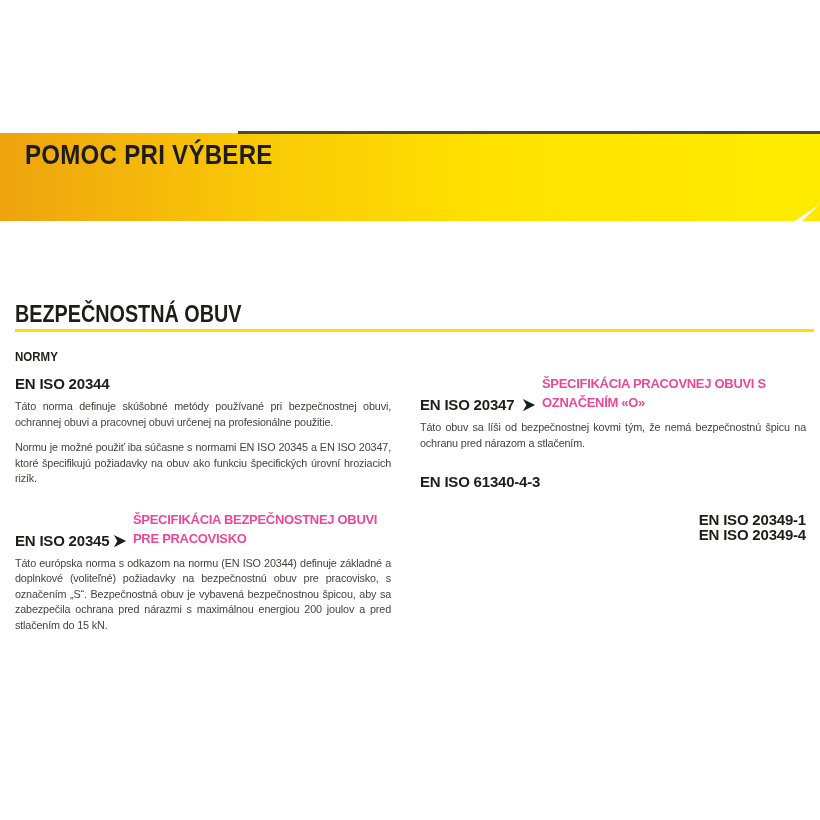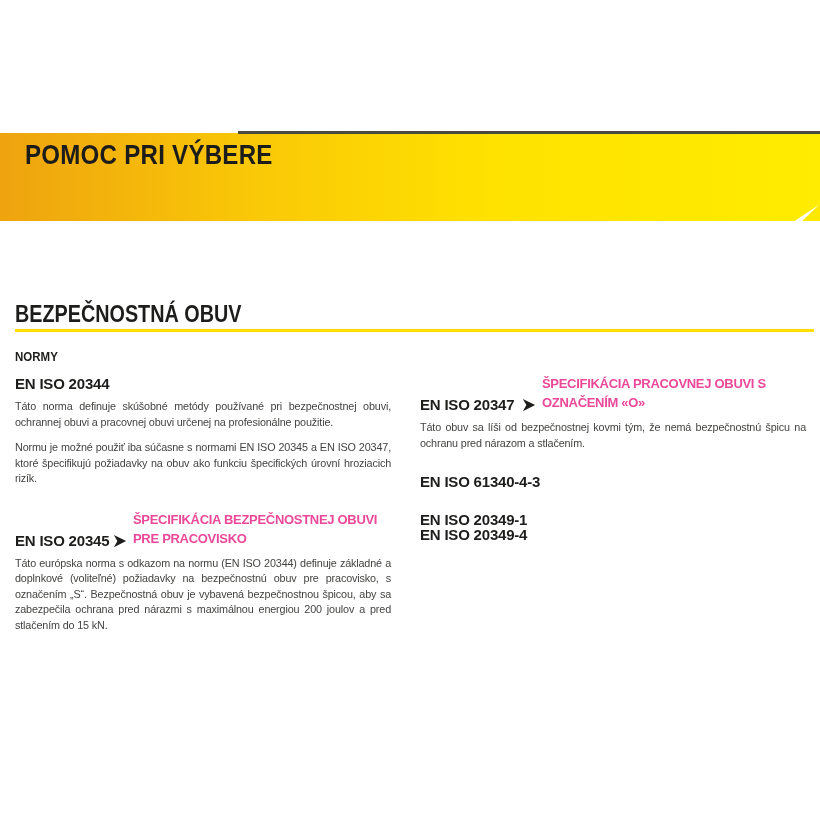--- a/index.html
+++ b/index.html
@@ -67,21 +67,21 @@
   }
   .col-right .std-row .std-code { flex-basis:102px; width:102px; }
 
   .std-para {
     margin:0; font-size:10.8px; line-height:15.5px; color:#434341;
     text-align:justify; letter-spacing:-0.15px;
   }
   .gap-s { margin-top:8px; }
   .gap-m { margin-top:10px; }
   .block + .block { margin-top:23px; }
-  .codes-stack .std-code { line-height:15px; }
+  .codes-stack .std-code { line-height:15px;text-align:right; }
 </style>
 </head>
 <body>
 
 <div class="banner-dark-edge"></div>
 <div class="banner"></div>
 <div class="banner-accent"></div>
 <div class="banner-title">POMOC PRI VÝBERE</div>
 
 <div class="section-title">BEZPEČNOSTNÁ OBUV</div>

